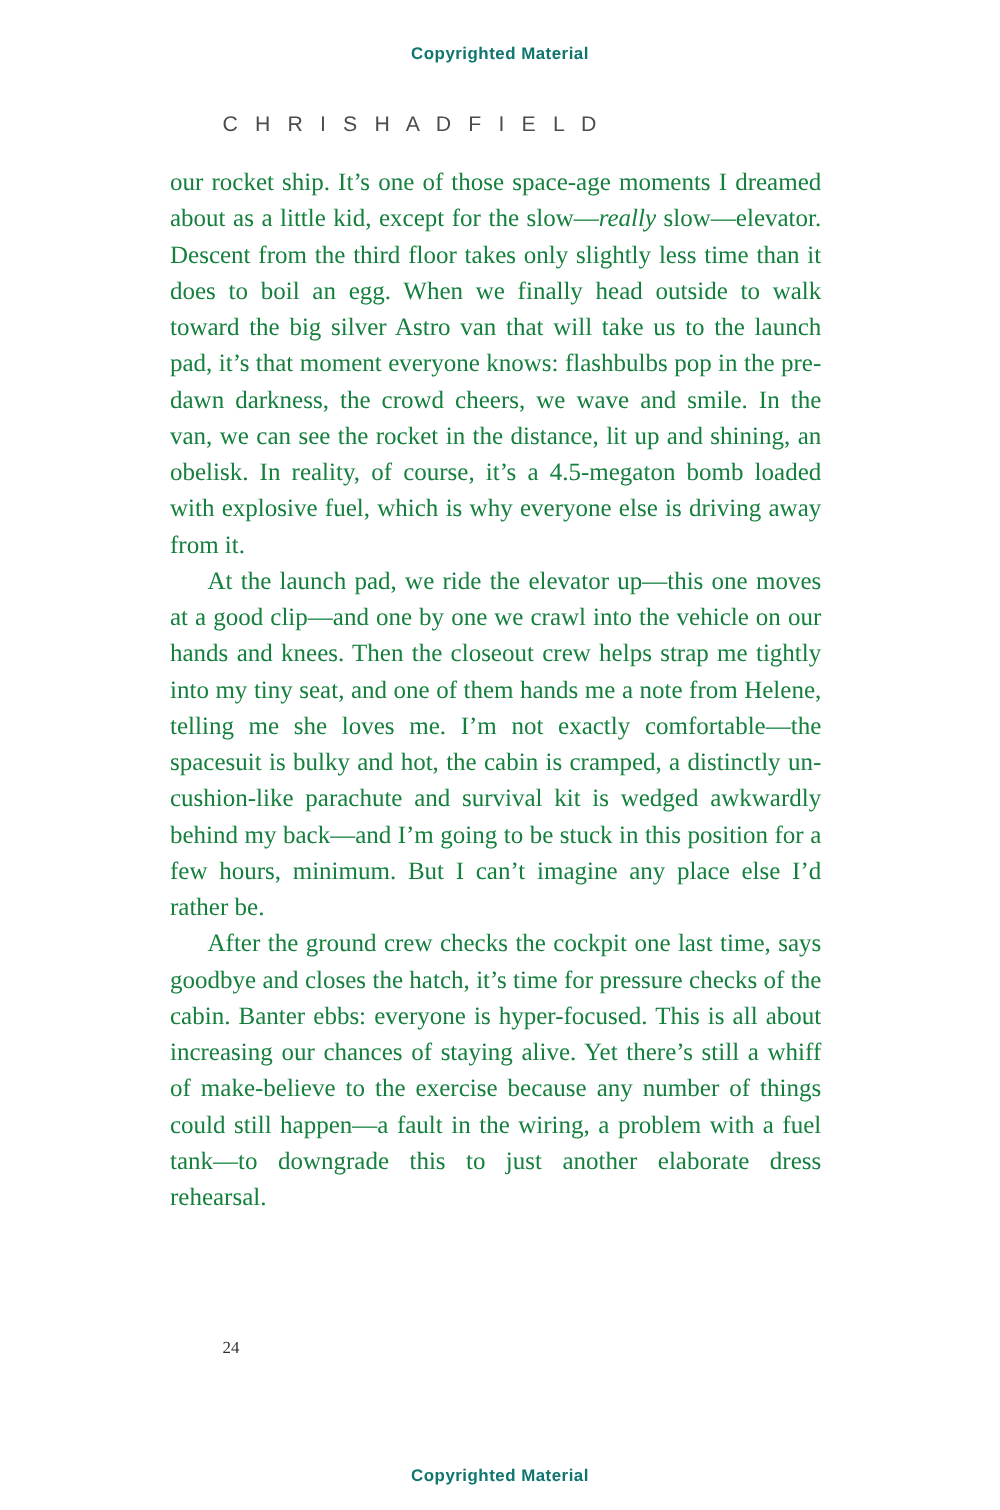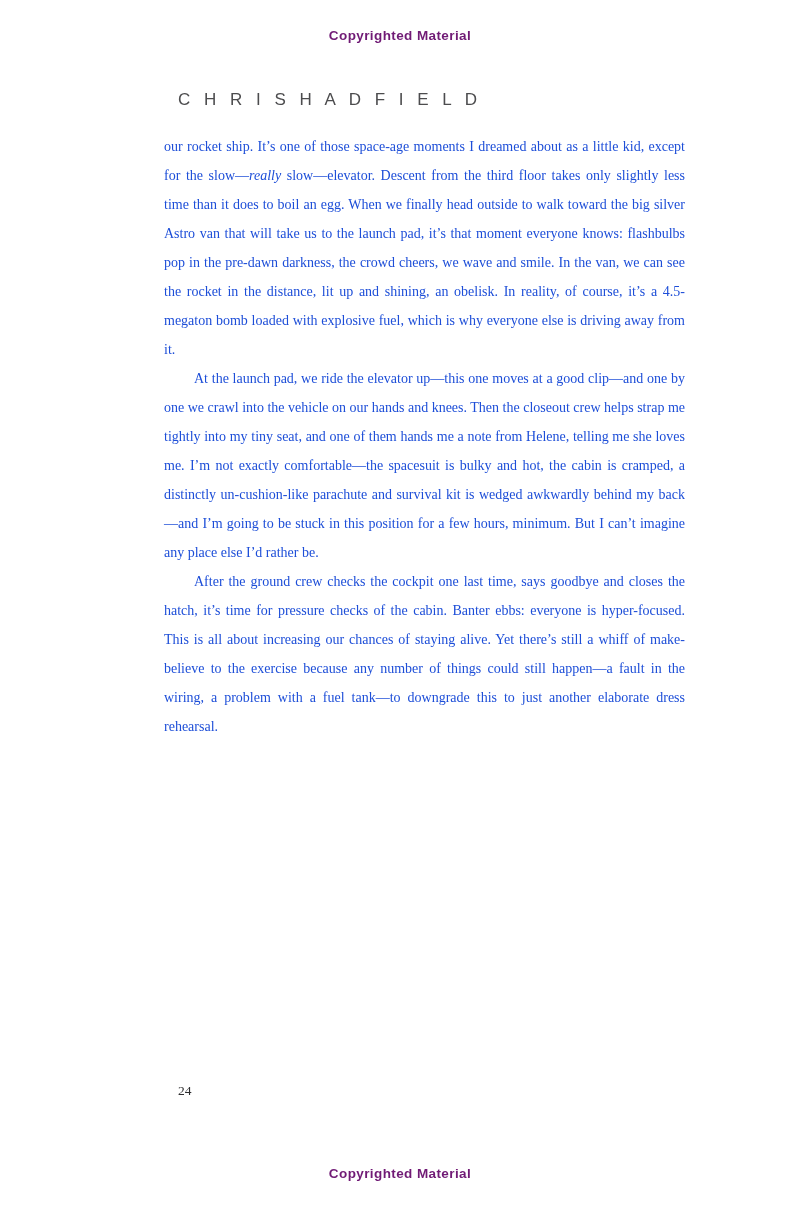--- a/index.html
+++ b/index.html
@@ -17,62 +17,62 @@
     }
     .copyright {
       position: absolute;
       left: 0;
       right: 0;
       text-align: center;
       font-family: "Liberation Sans", sans-serif;
       font-weight: bold;
       font-size: 13.5px;
       letter-spacing: 0.4px;
-      color: #701a75;
+      color: #0f766e;
+      margin-top: 7px;
     }
     .copyright.top { top: 28px; }
     .copyright.bottom { top: 1166px; }
     .running-header {
       position: absolute;
       left: 178px;
       top: 90px;
       font-family: "Liberation Sans", sans-serif;
       font-size: 17px;
       font-weight: 400;
       letter-spacing: 4.5px;
       color: #4c4c4e;
     }
     .body-text {
       position: absolute;
-      left: 164px;
+      left: 136px;
       top: 132px;
       width: 521px;
-      font-size: 14px;
+      font-size: 20px;
       line-height: 29px;
-      color: #1d4ed8;
+      color: #15803d;
       text-align: justify;
     }
     .body-text p {
       margin: 0;
       padding: 0;
     }
     .body-text p.indent {
       text-indent: 30px;
     }
     .body-text em {
       font-style: italic;
     }
     .page-number {
       position: absolute;
       left: 178px;
       top: 1070px;
       font-family: "Liberation Serif", serif;
       font-size: 13.5px;
       color: #2e2e30;
-      margin-top: 13px;
     }
   </style>
 </head>
 <body>
 
 <div class="page">
 
   <div class="copyright top">Copyrighted Material</div>
 
   <div class="running-header">C H R I S   H A D F I E L D</div>

